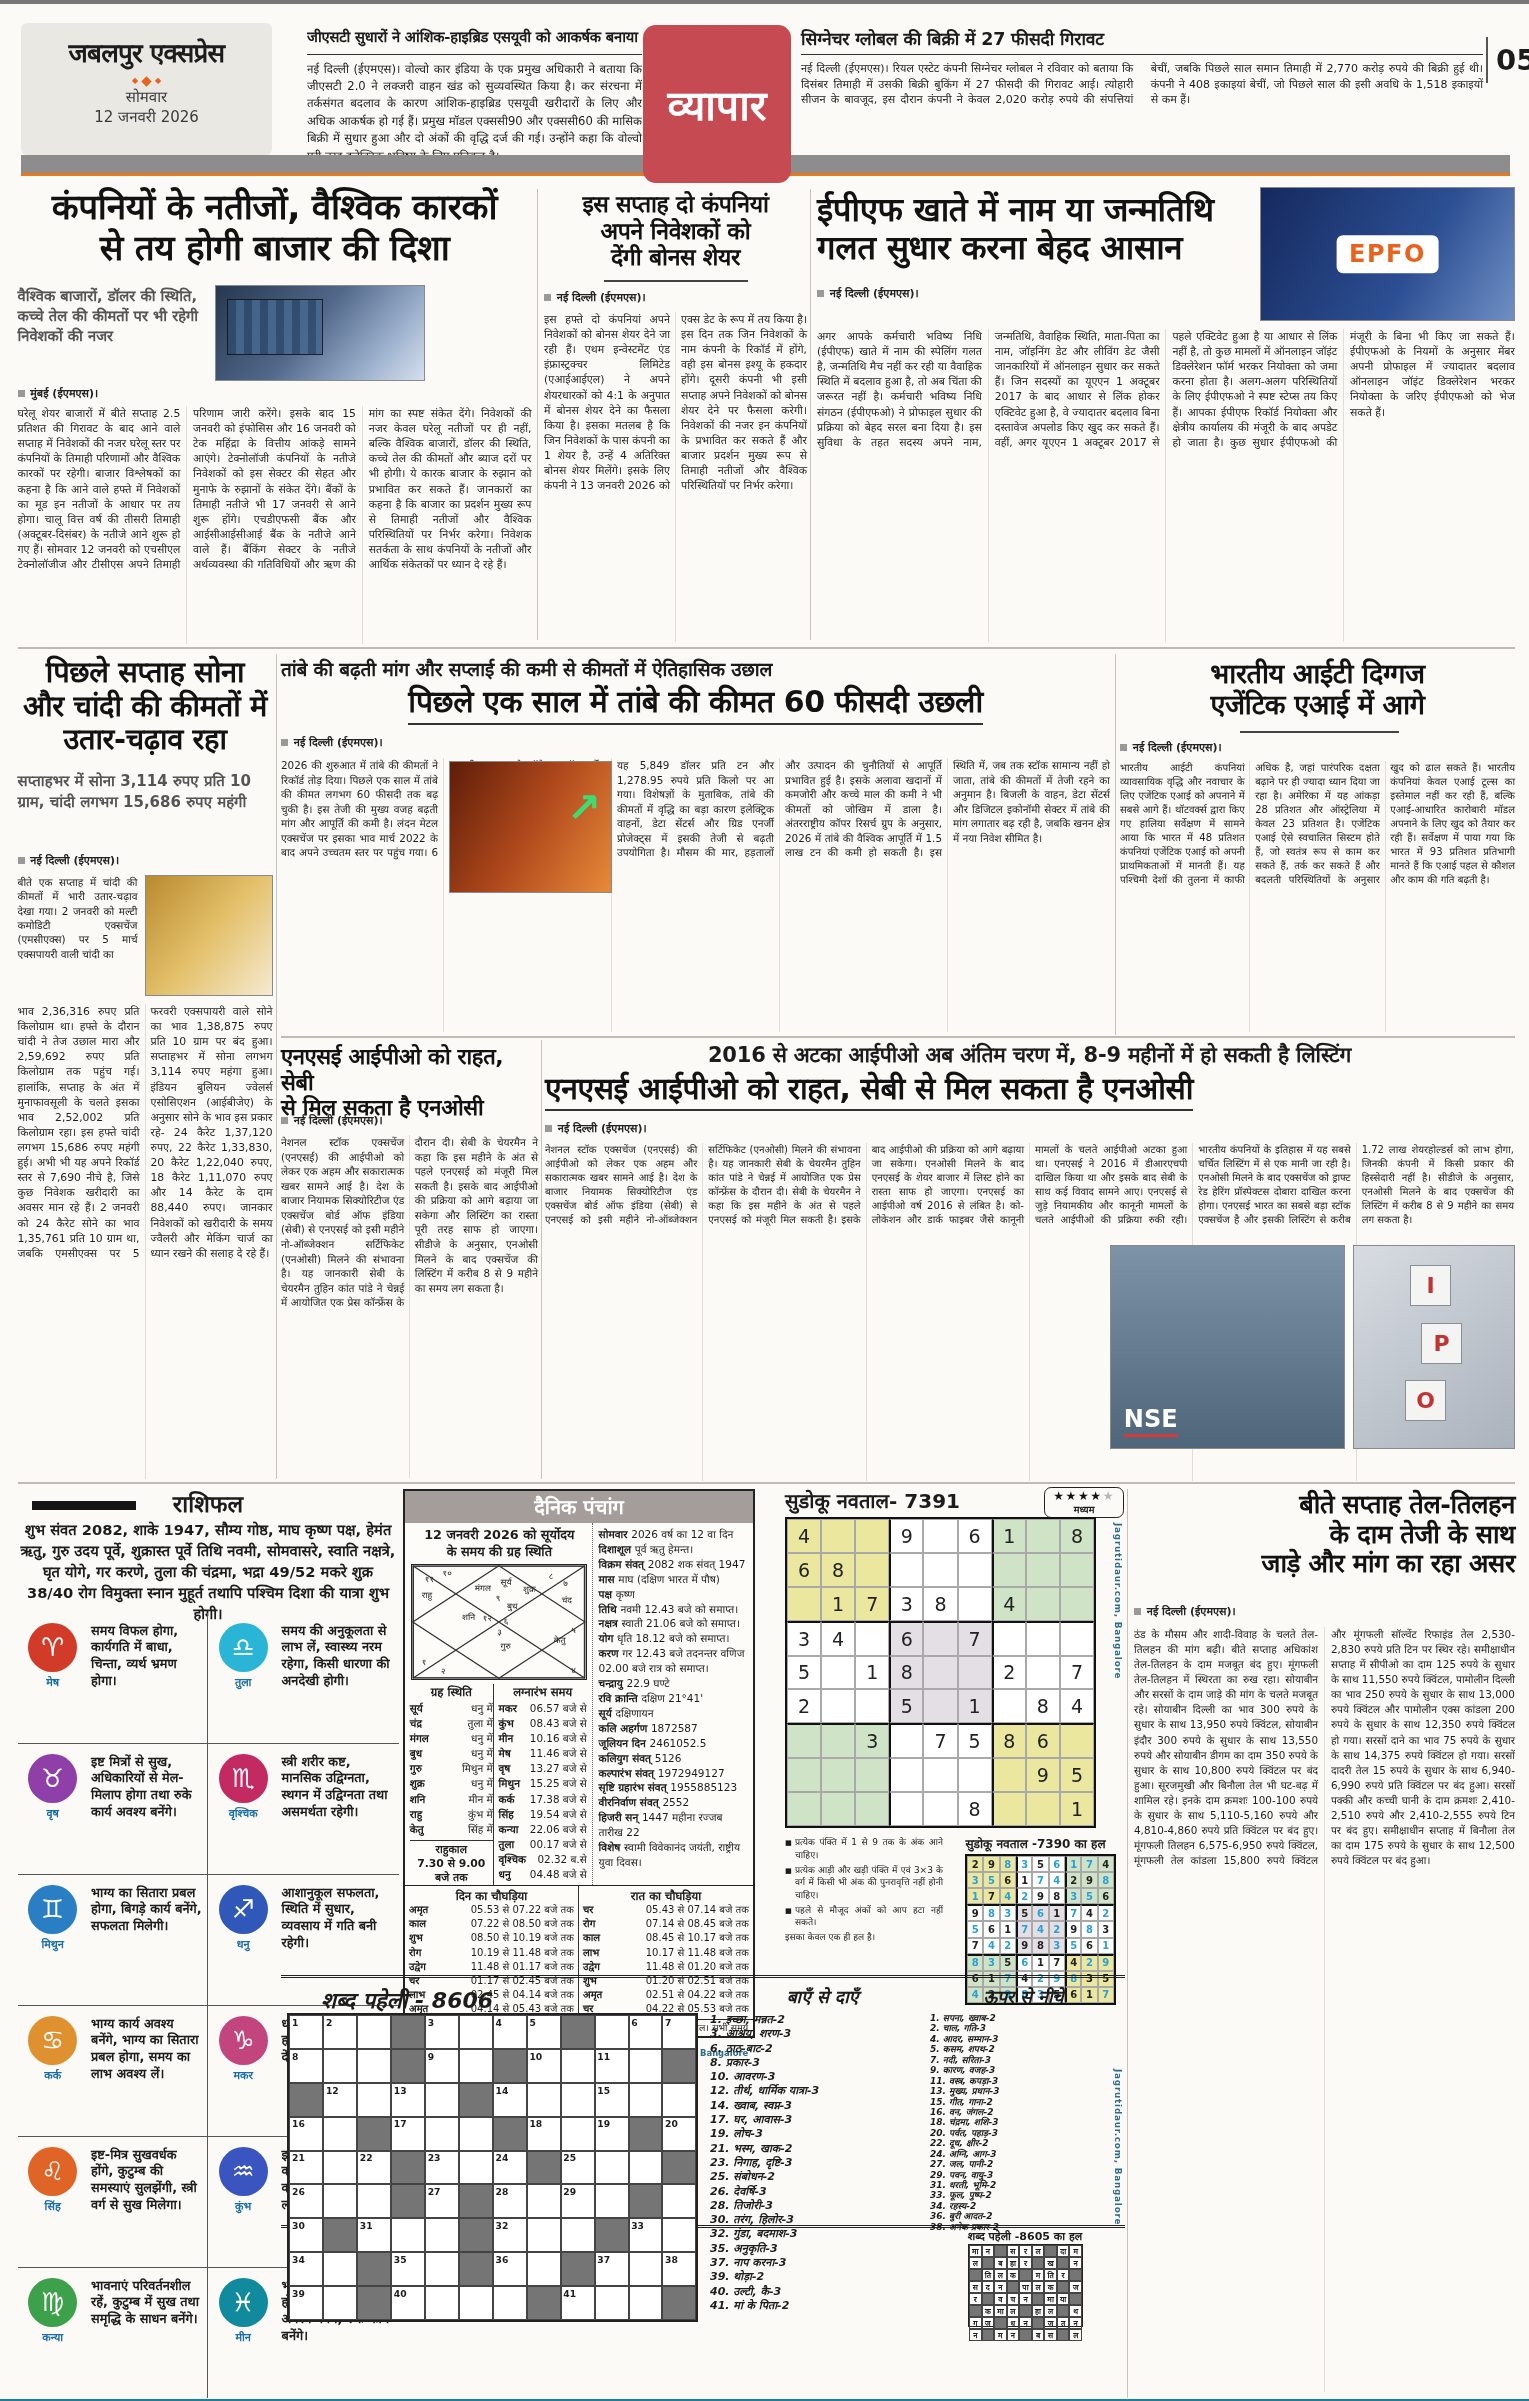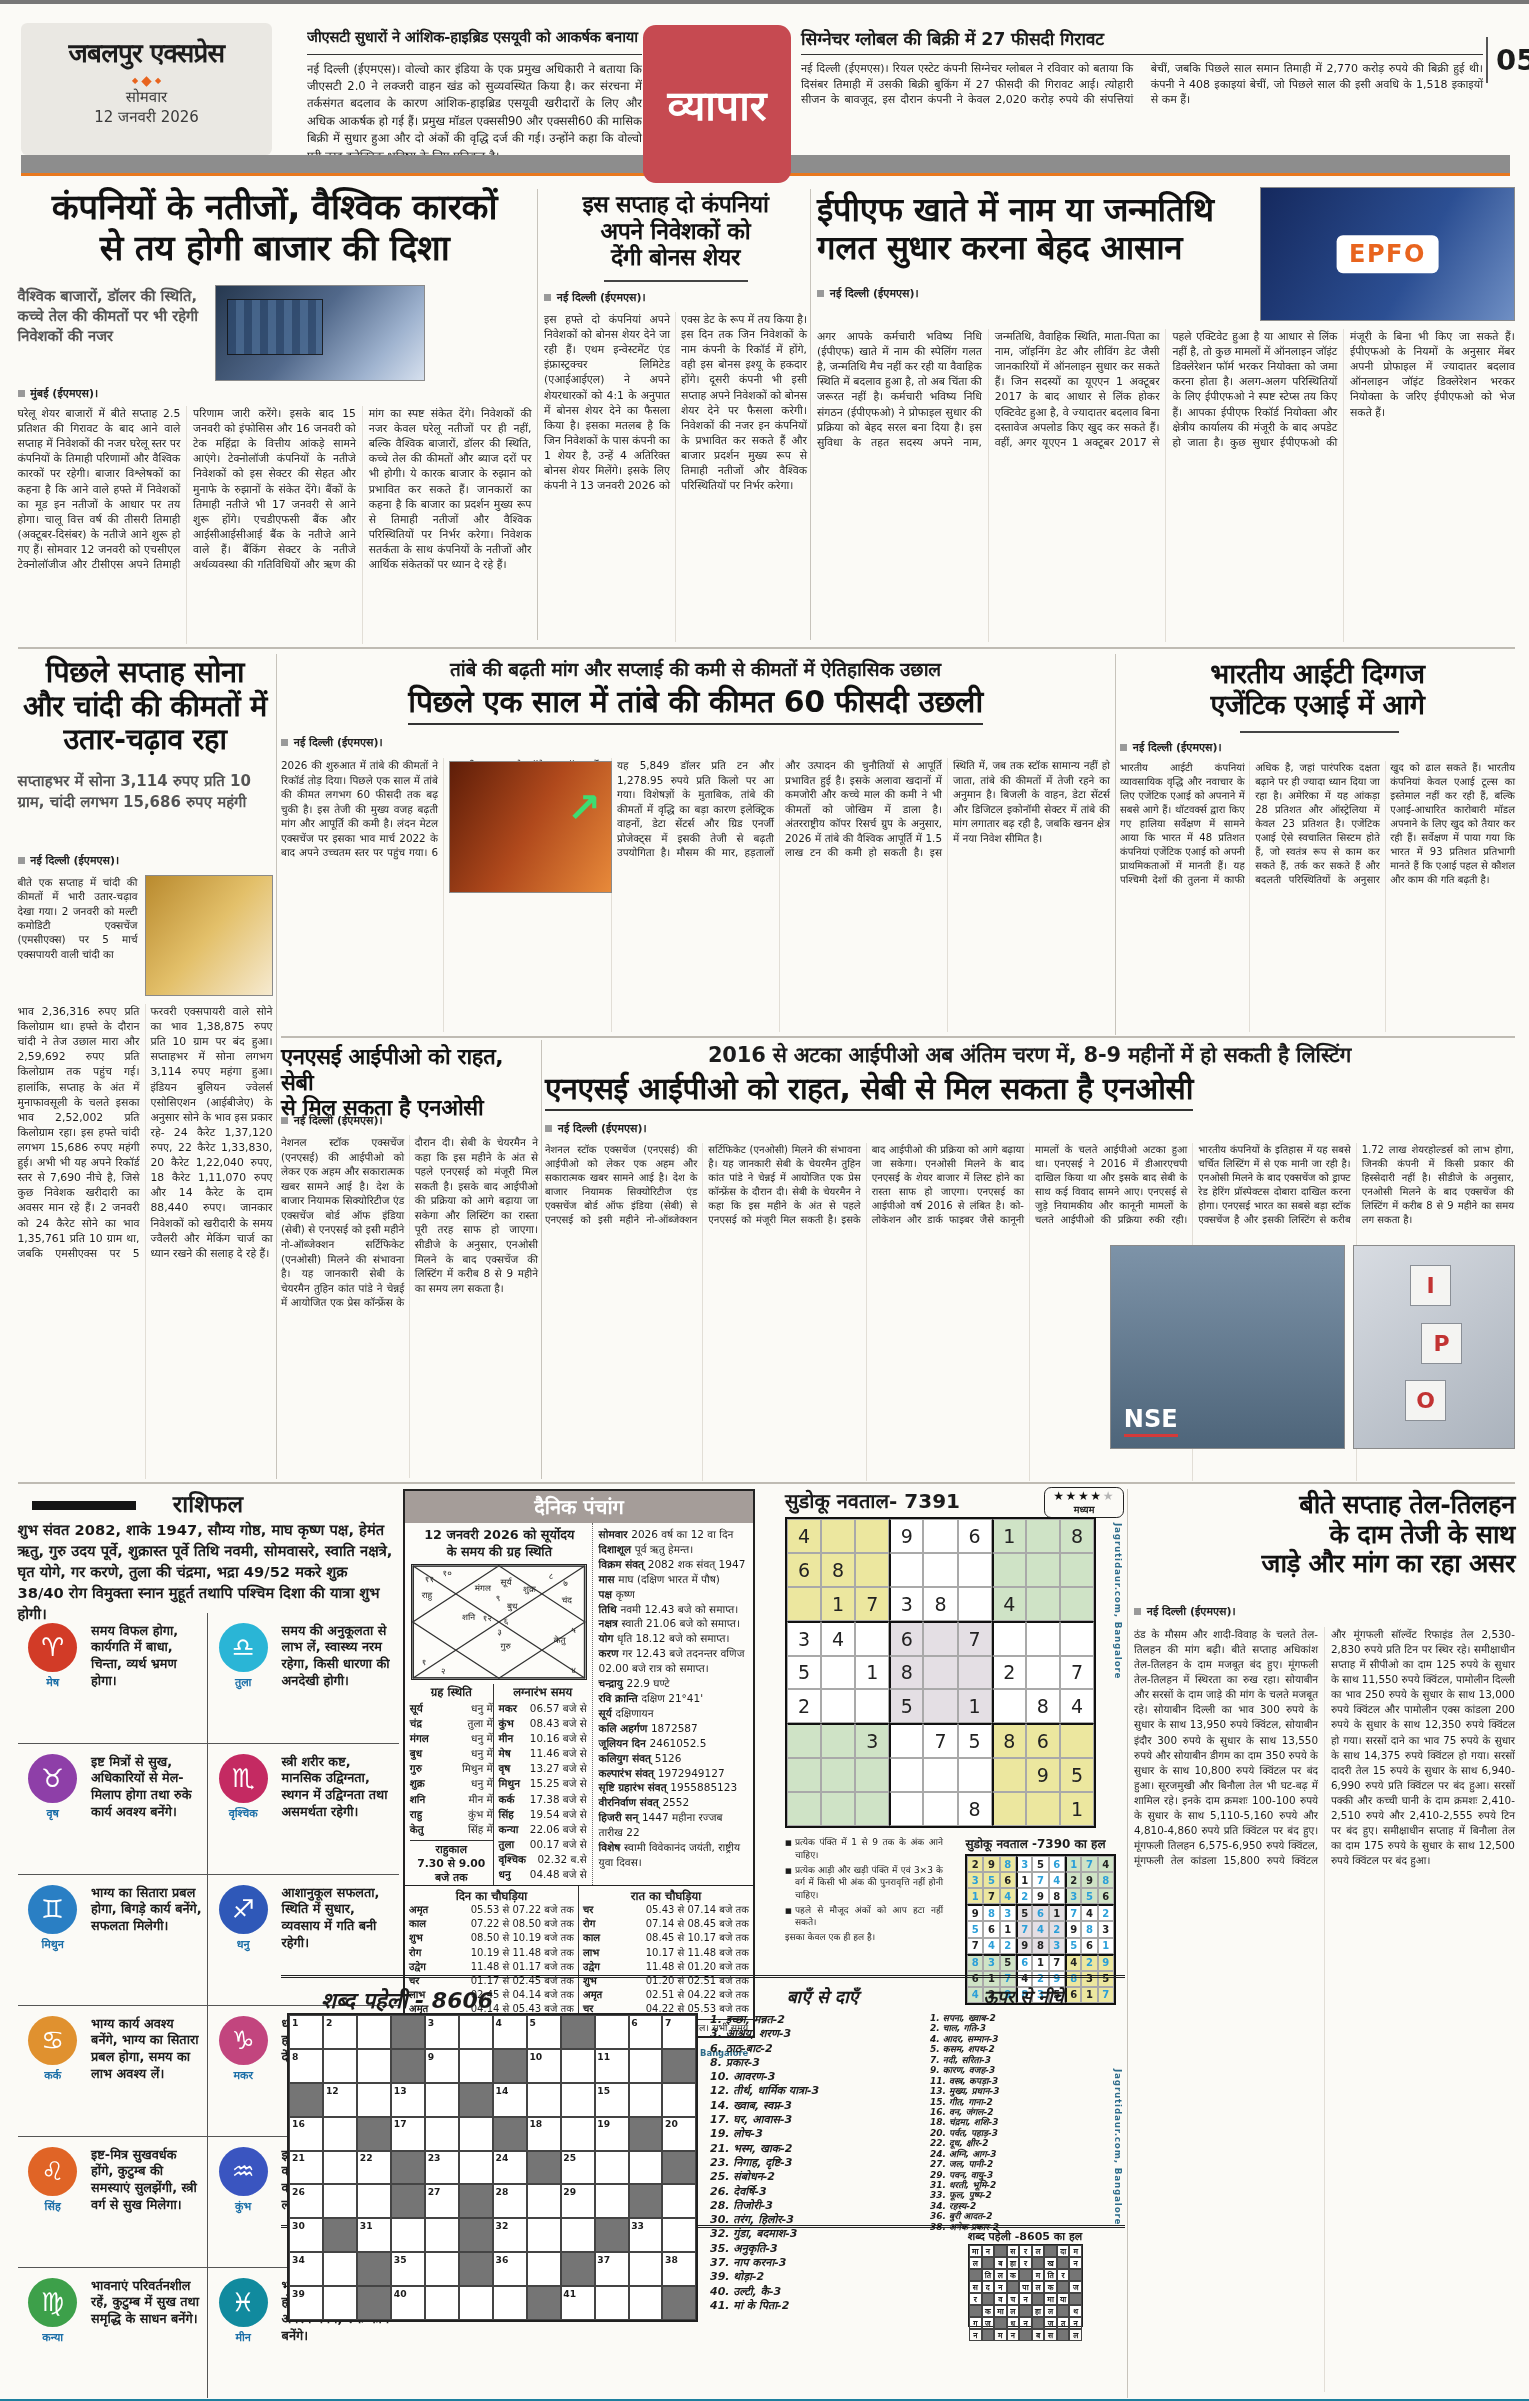--- a/index.html
+++ b/index.html
@@ -52,21 +52,21 @@
   #ep-byline{left:817px;top:281px}
   #ep-body{left:817px;top:325px;width:698px;height:313px;column-count:4;column-gap:12.8px;column-rule:0.8px solid #e2ded6}
   
   #gd-head{left:17.5px;top:652px;width:255px;font-size:29px;text-align:center}
   #gd-sub{left:17.5px;top:767px;width:255px;font-size:15px;font-weight:700;color:#555;line-height:1.4}
   #gd-byline{left:17.5px;top:848px}
   #gd-photo{left:145px;top:871px;width:128px;height:121px;background:linear-gradient(130deg,#b98a2e,#e3c06a 50%,#f6ead0)}
   #gd-top{left:17.5px;top:871px;width:120px;height:121px;font-size:10.4px;line-height:1.38;text-align:justify}
   #gd-body{left:17.5px;top:1000px;width:255px;height:475px;column-count:2;column-gap:11px;column-rule:0.8px solid #e2ded6}
   
-  #cu-strap{left:281px;top:652px;width:829px;font-size:19px;font-weight:800;text-align:center;letter-spacing:-0.2px}
+  #cu-strap{left:281px;top:652px;width:829px;font-size:19px;font-weight:800;letter-spacing:-0.2px}
   #cu-head{left:281px;top:681px;width:829px;font-size:30px;text-align:center}
   #cu-head span{border-bottom:2.4px solid #333;padding-bottom:4px}
   #cu-byline{left:281px;top:730px}
   #cu-body{left:281px;top:754px;width:829px;height:274px;column-count:5;column-gap:11px;column-rule:0.8px solid #e2ded6;font-size:10.4px}
   #cu-photo{left:449px;top:757px;width:163px;height:132px;background:linear-gradient(120deg,#5e1d08,#b0491c 50%,#e88a3a)}
   #cu-photo .up{position:absolute;right:9.6px;top:22px;color:#3edc72;font-size:41px;font-weight:800}
   
   #it-head{left:1120px;top:654px;width:395px;font-size:27px;text-align:center}
   #it-rule{left:1240px;top:727px;width:159px;height:2.4px;background:#444}
   #it-byline{left:1120px;top:735px}
@@ -81,21 +81,21 @@
   #nb-head span{border-bottom:2.4px solid #333;padding-bottom:3.2px}
   #nb-byline{left:545px;top:1116px}
   #nb-body{left:545px;top:1139px;width:969px;height:338px;column-count:6;column-gap:11px;column-rule:0.8px solid #e2ded6;font-size:10px}
   #nb-photo1{left:1110px;top:1241px;width:235px;height:204px;background:linear-gradient(#7d93a8,#4e657a)}
   #nb-photo1 .nse-tag{position:absolute;left:12.8px;bottom:11px;color:#fff;font-weight:800;font-size:24px;border-bottom:3.2px solid #d43a3a;line-height:1.2}
   #nb-photo2{left:1353px;top:1241px;width:162px;height:204px;background:linear-gradient(140deg,#d8dce2,#aab2bc)}
   .blockrow{position:absolute;width:41px;height:41px;background:#f4f4f2;border:1.6px solid #8a8f96;display:flex;align-items:center;justify-content:center;font-size:22px;font-weight:800;color:#c23333}
   
   #rs-bar{left:32px;top:1497px;width:104px;height:8.8px;background:#151515}
   #rs-title{left:17.5px;top:1483px;width:381px;text-align:center;font-size:23px;font-weight:800}
-  #rs-intro{left:17.5px;top:1516px;width:381px;font-size:14.7px;font-weight:700;text-align:left;line-height:1.42}
+  #rs-intro{left:17.5px;top:1516px;width:381px;font-size:14.7px;font-weight:700;text-align:center;line-height:1.42}
   #zodiac{left:17.5px;top:1609px;width:381px;height:785px;display:grid;grid-template-columns:1fr 1fr}
   .zcell{display:flex;gap:6.4px;padding:9.6px 4.8px 3.2px 3.2px;overflow:hidden;border-top:0.8px solid #555}
   .zcell.r0{border-top:none}
   .zcell.c0{border-right:0.8px solid #555}
   .zicon{width:64px;flex:none;text-align:center}
   .zcirc{width:49px;height:49px;border-radius:50%;margin:0 auto;display:flex;align-items:center;justify-content:center;color:#fff;font-size:25.5px}
   .zname{font-size:11px;font-weight:800;color:#1b6fa8;margin-top:2.4px}
   .ztext{font-size:12.8px;font-weight:700;line-height:1.32}
   
   #panchang{left:403px;top:1485px;width:352px;height:549px;border:2.4px solid #222;background:#fdfcf9}

